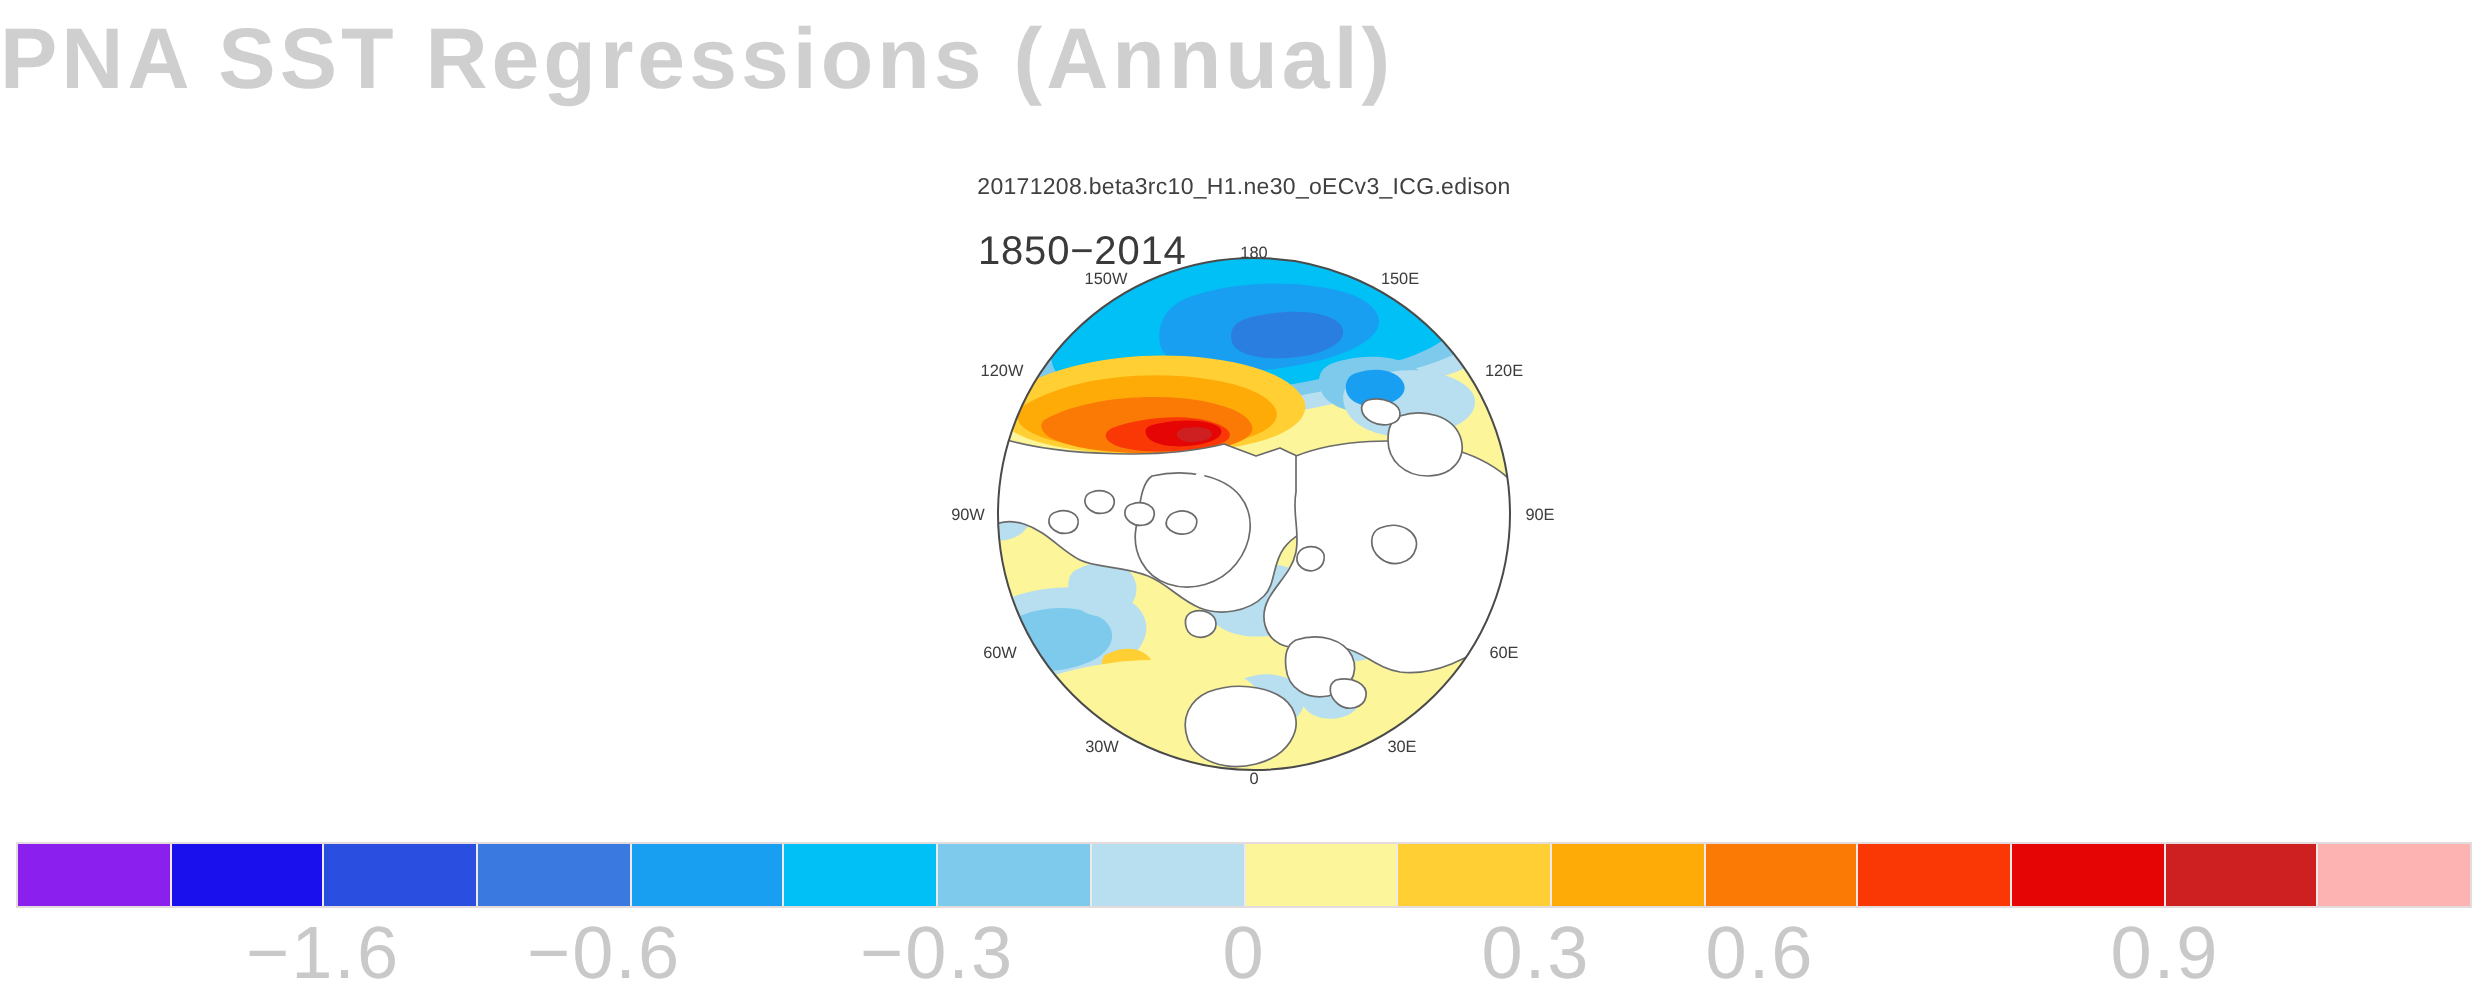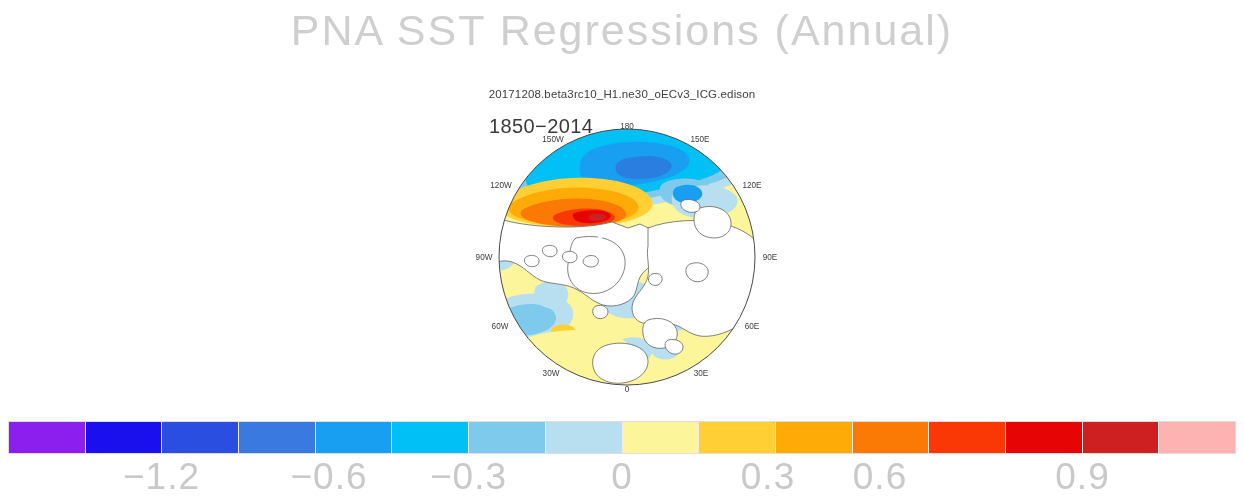--- a/index.html
+++ b/index.html
@@ -3,23 +3,23 @@
 <meta charset="utf-8">
 <style>
   html,body{margin:0;padding:0;background:#ffffff;}
   body{width:1244px;height:502px;overflow:hidden;
        font-family:"Liberation Sans",sans-serif;}
   .page{position:relative;width:1244px;height:502px;}
 
   
   .title{
     position:absolute;left:0;top:6px;width:1244px;
-    text-align:center;
+    text-align:left;
     font-size:43px;
-    font-weight:400;
+    font-weight:700;
     letter-spacing:2.0px;
     color:#cfcfcf;
     white-space:nowrap;
   }
 
   
   .map-panel{position:absolute;left:0;top:88px;width:1244px;height:310px;}
   .run-name{
     position:absolute;left:0;top:0;width:1244px;text-align:center;
     font-size:11.5px;color:#404040;letter-spacing:0.15px;white-space:nowrap;
@@ -229,22 +229,22 @@
         <div class="sw" style="background: rgb(255, 207, 51);"></div>
         <div class="sw" style="background: rgb(255, 171, 7);"></div>
         <div class="sw" style="background: rgb(251, 122, 6);"></div>
         <div class="sw" style="background: rgb(249, 56, 6);"></div>
         <div class="sw" style="background: rgb(229, 5, 5);"></div>
         <div class="sw" style="background: rgb(206, 32, 32);"></div>
         <div class="sw" style="background: rgb(254, 179, 179);"></div>
       </div>
   </div>
   <div class="cbar-ticks" id="cbar-ticks">
-      <div class="tick" style="left: 161.5px;">−1.2</div>
-      <div class="tick" style="left: 329px;">−0.6</div>
+      <div class="tick" style="left: 161.5px;">−1.6</div>
+      <div class="tick" style="left: 302px;">−0.6</div>
       <div class="tick" style="left: 468.5px;">−0.3</div>
       <div class="tick" style="left: 622px;">0</div>
       <div class="tick" style="left: 768px;">0.3</div>
       <div class="tick" style="left: 880px;">0.6</div>
       <div class="tick" style="left: 1082.5px; text-align: right;">0.9</div>
     </div>
 
 </div>
 
 </body></html>

